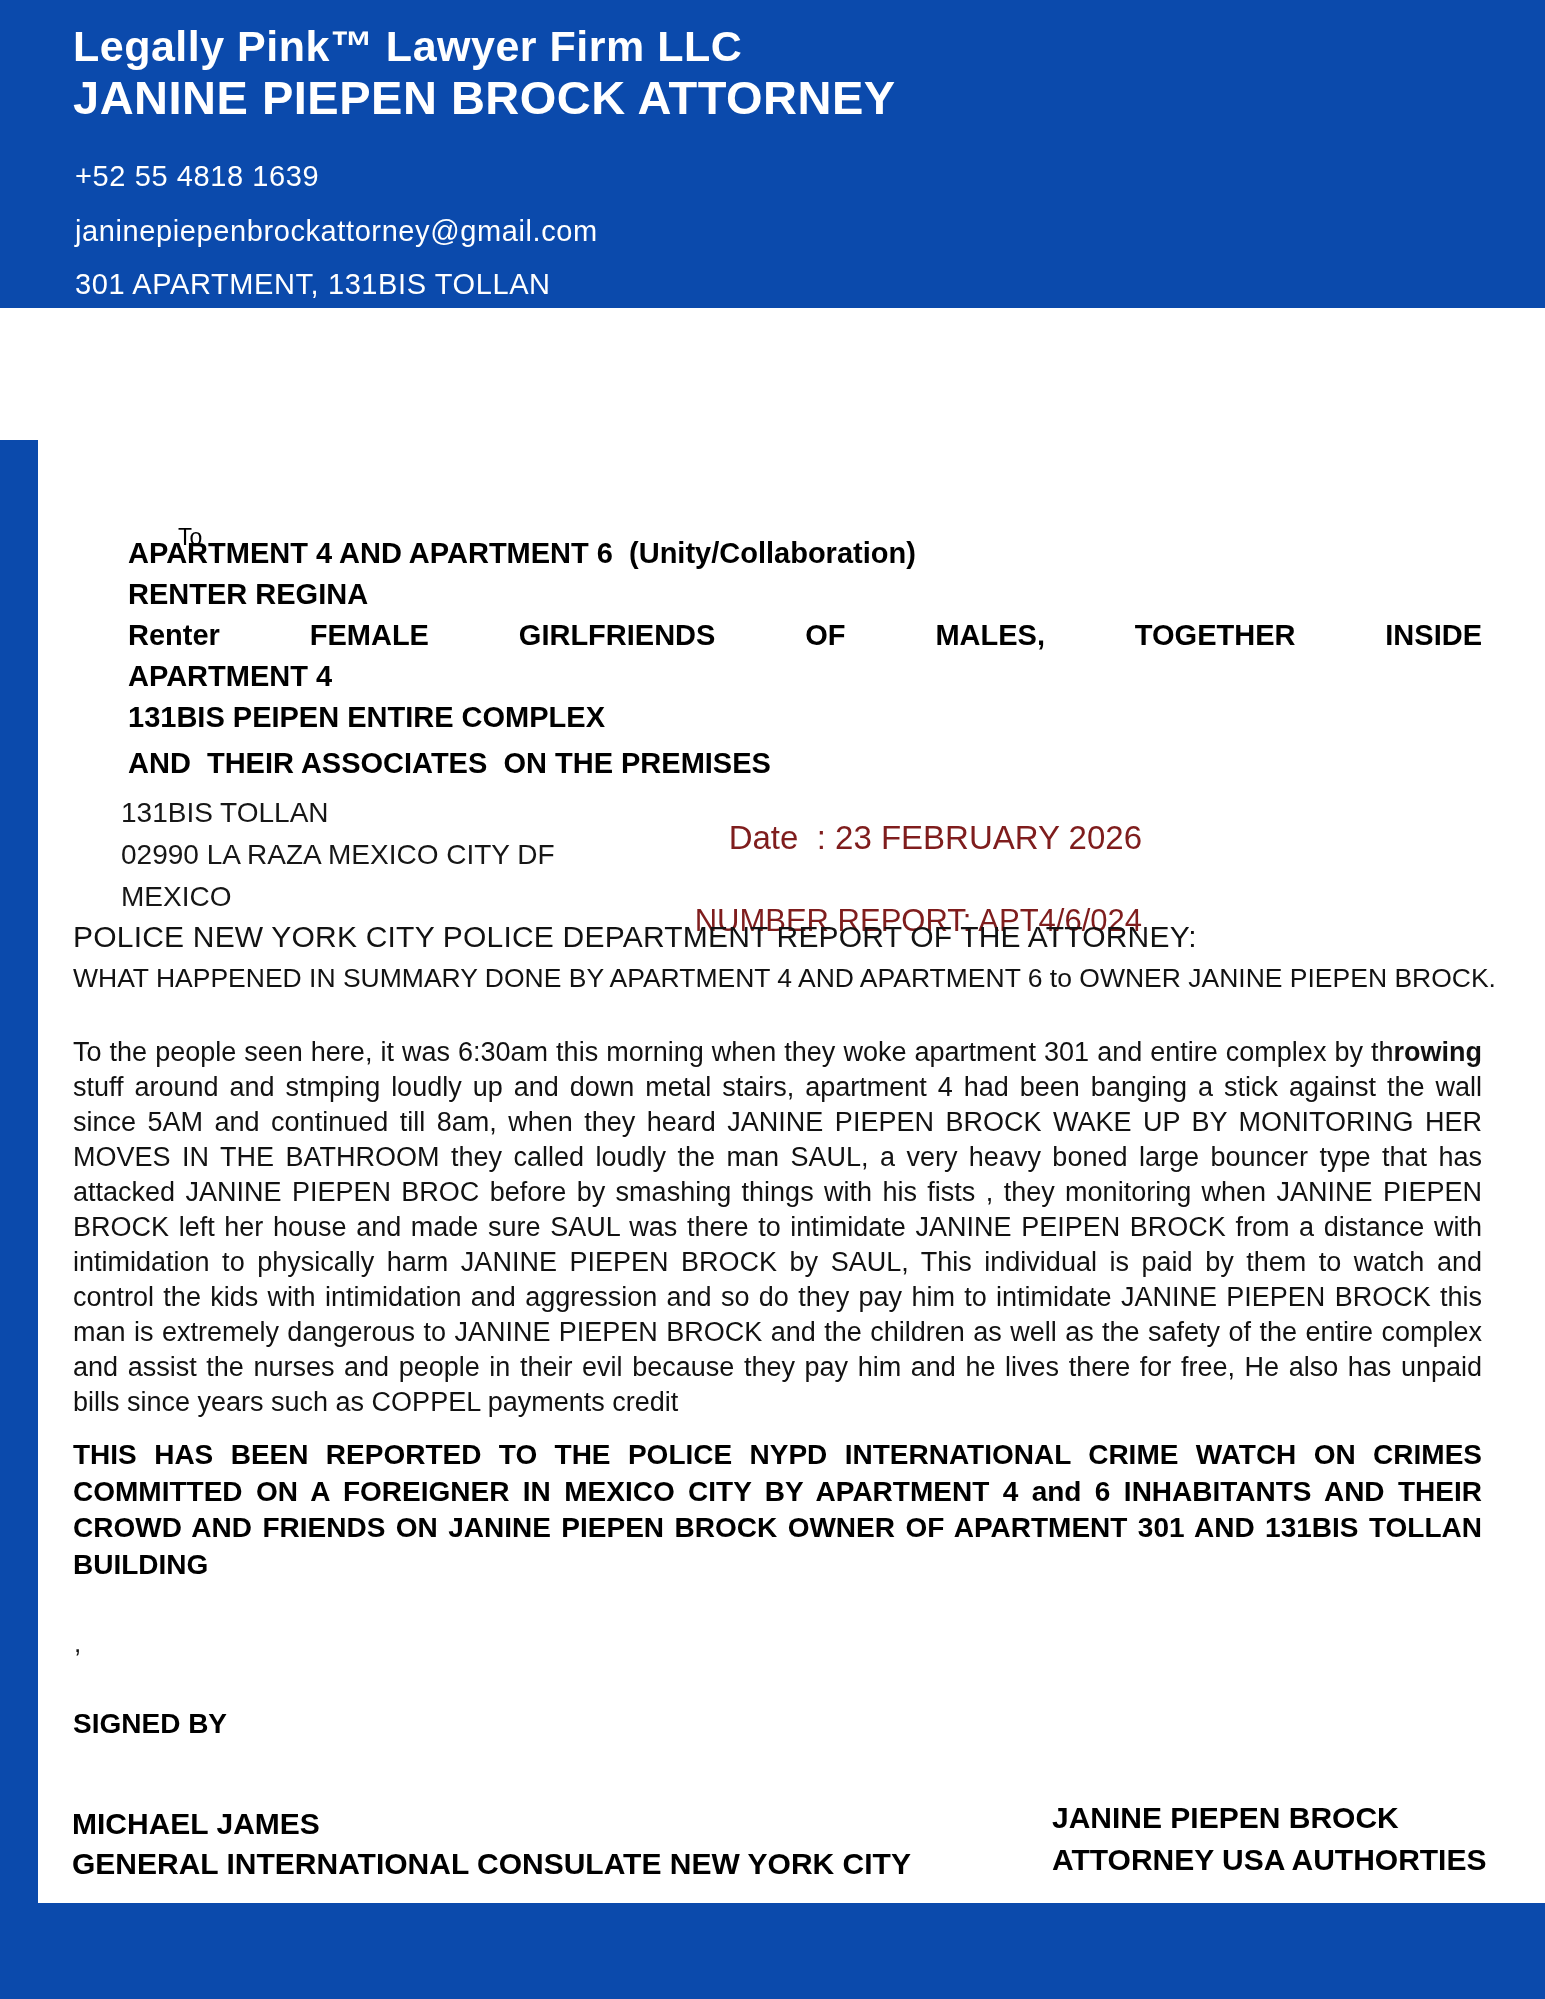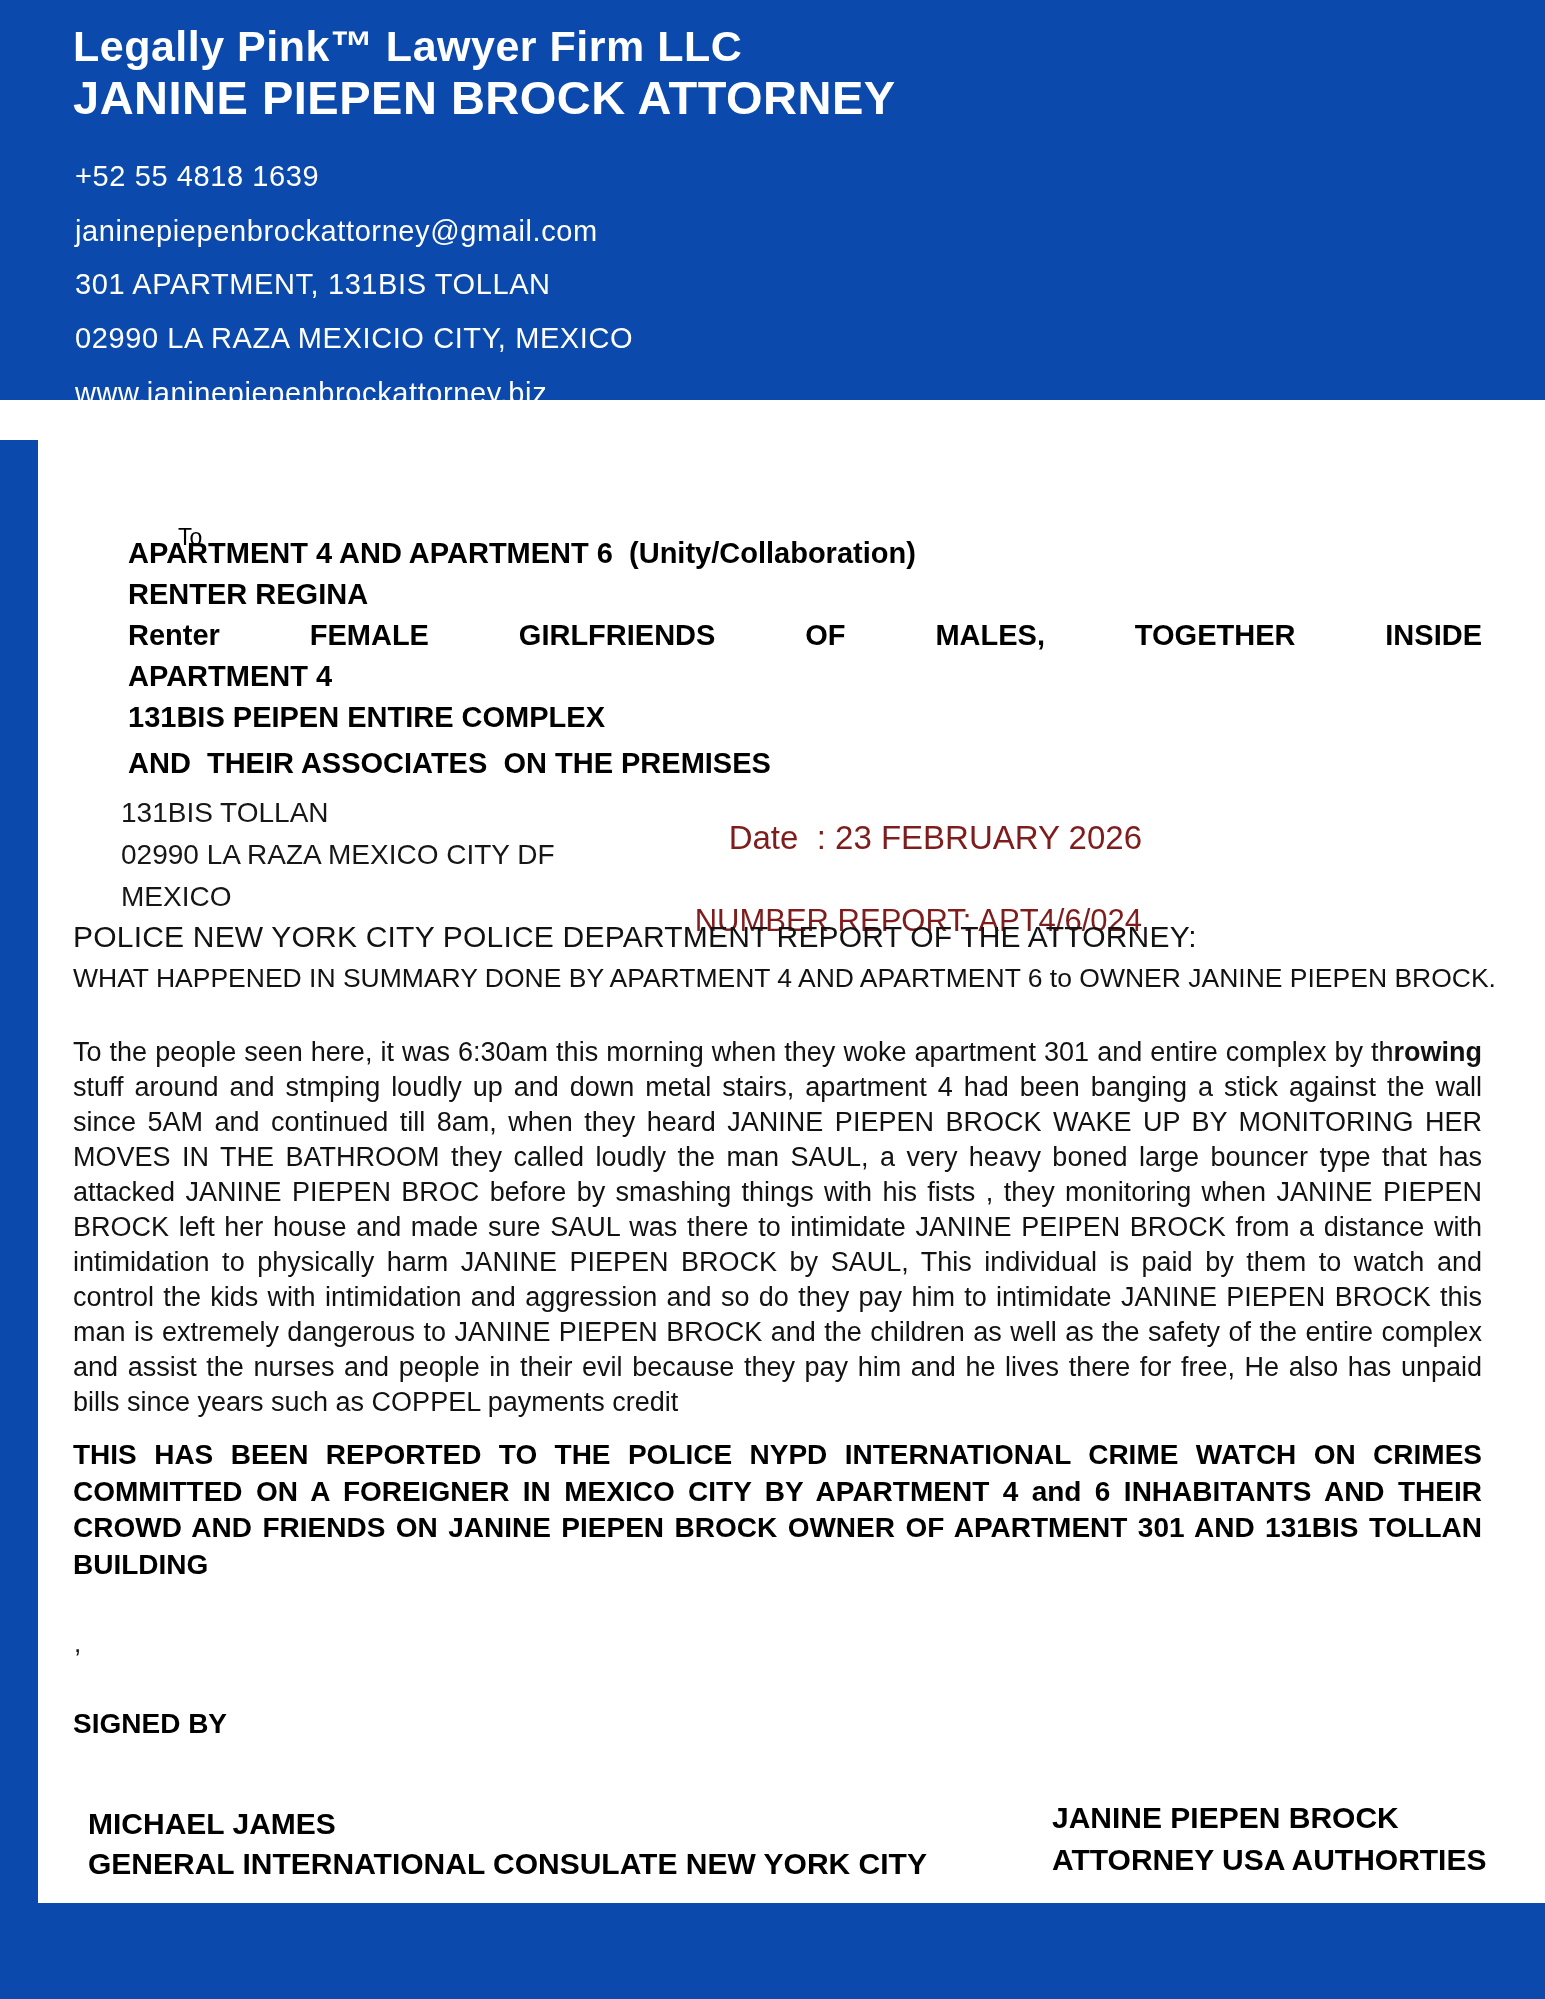--- a/index.html
+++ b/index.html
@@ -9,21 +9,21 @@
   .page {
     position: relative;
     width: 1545px;
     height: 1999px;
     background: #ffffff;
     overflow: hidden;
     color: var(--ink);
   }
   
   .header-band {
-    position: absolute; left: 0; top: 0; width: 100%; height: 400px;
+    position: absolute; left: 0; top: 0; width: 100%; height: 308px;
     background: var(--blue); color: #ffffff;
   }
   .left-strip {
     position: absolute; left: 0; top: 440px; width: 38px; height: 1463px;
     background: var(--blue);
   }
   .footer-band {
     position: absolute; left: 0; top: 1903px; width: 100%; height: 96px;
     background: var(--blue);
   }
@@ -83,21 +83,21 @@
     position: absolute; left: 73px; top: 1437px; width: 1409px;
     font-size: 28px; font-weight: 700; line-height: 36.5px; text-align: justify; color: #000;
   }
   .stray-comma { position: absolute; left: 74px; top: 1628px; font-size: 26px; }
   .signed-by {
     position: absolute; left: 73px; top: 1708px;
     font-size: 28px; font-weight: 700; color: #000;
   }
   .sig-left {
     position: absolute; left: 72px; top: 1804px;
-    font-size: 30px; font-weight: 700; line-height: 40px; color: #000; margin-left: 16px;
+    font-size: 30px; font-weight: 700; line-height: 40px; color: #000;
   }
   .sig-right {
     position: absolute; left: 1052px; top: 1797px;
     font-size: 30px; font-weight: 700; line-height: 42px; color: #000;
   }
 </style>
 </head>
 <body>
 
 <div class="page">

